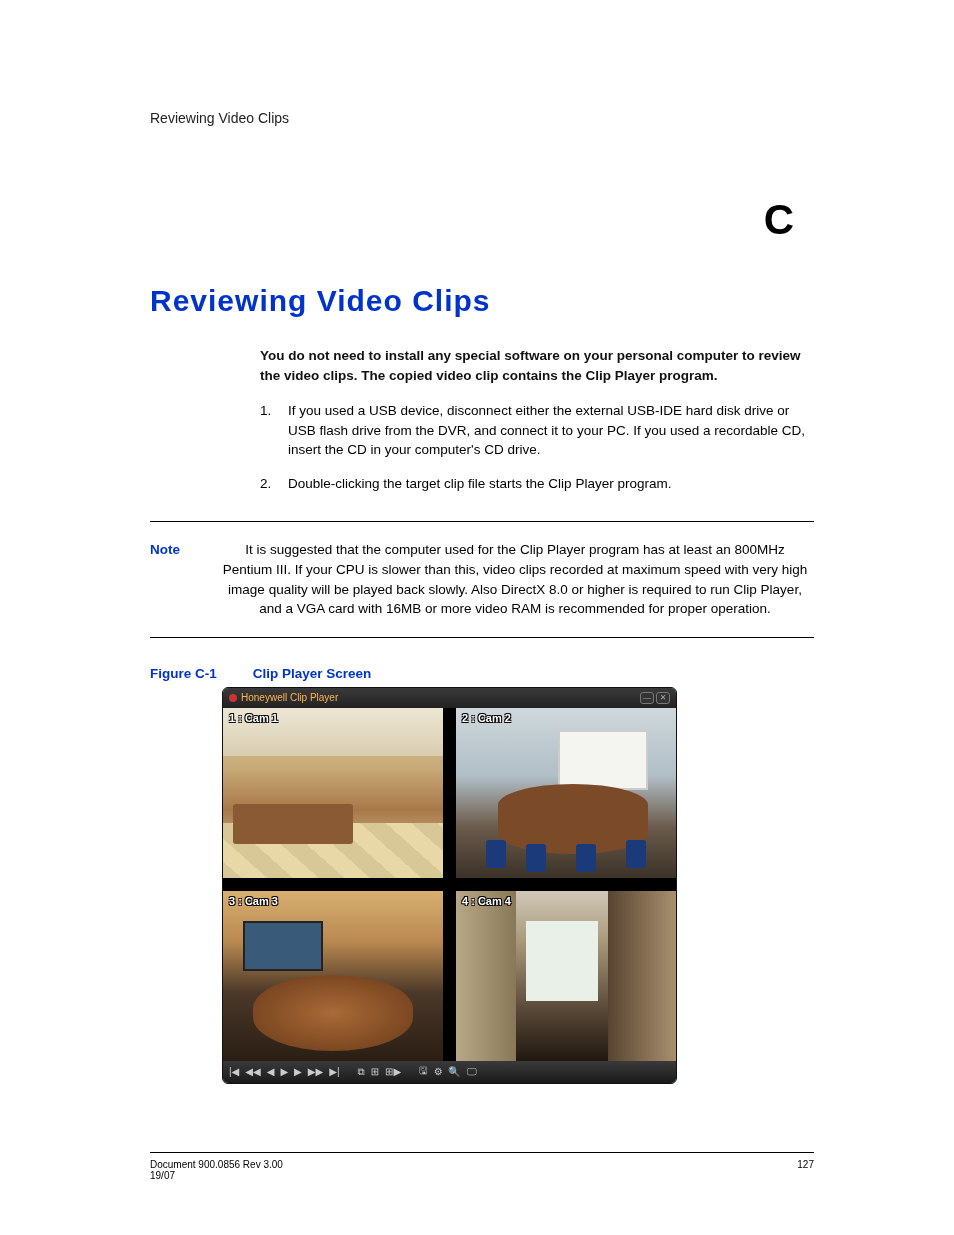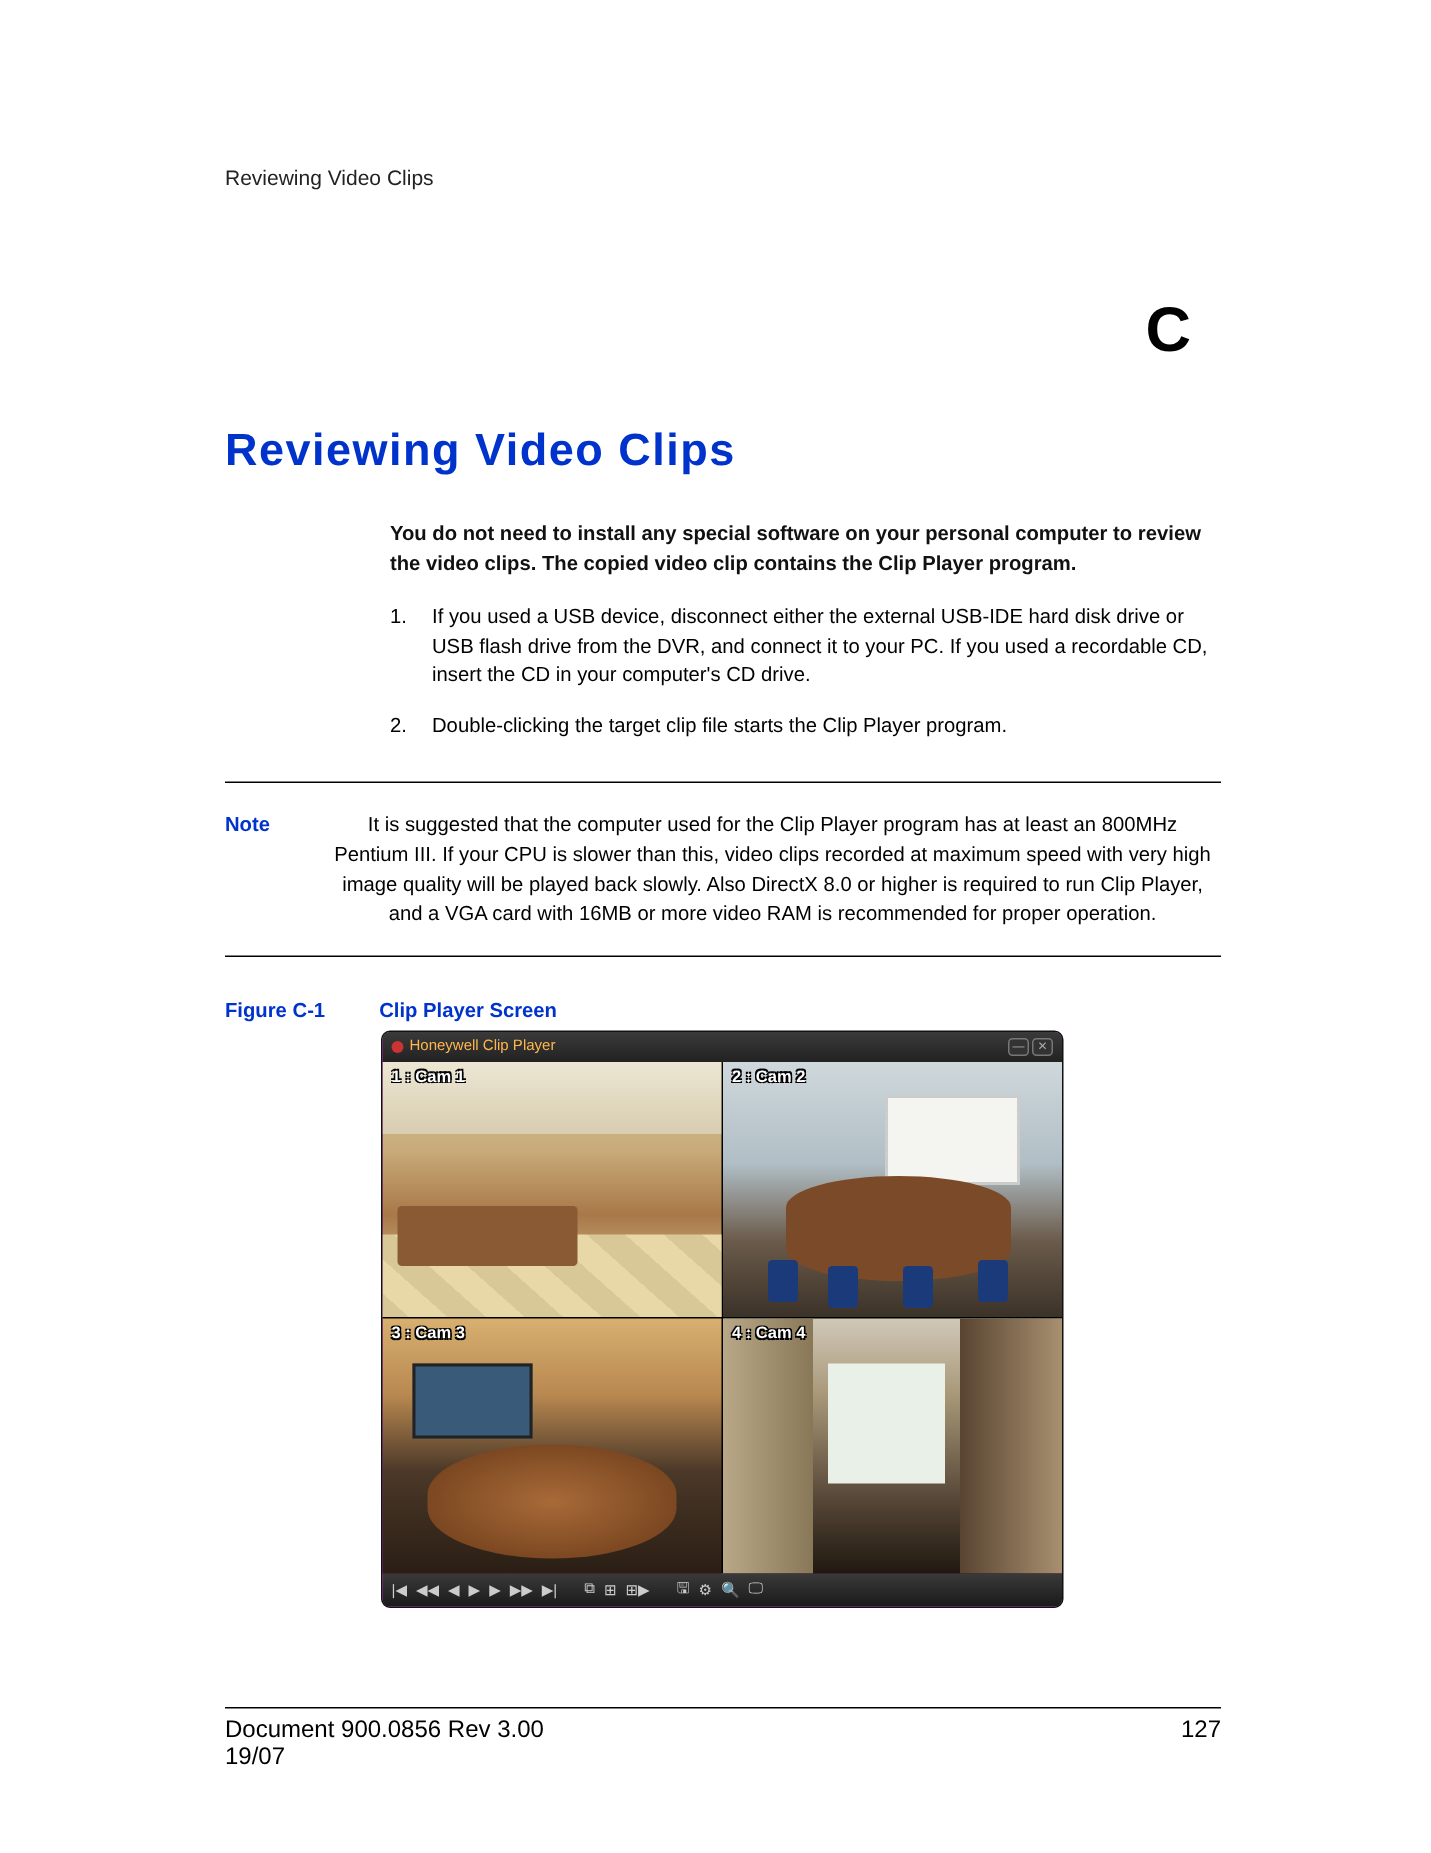--- a/index.html
+++ b/index.html
@@ -71,23 +71,23 @@
   .note-text { flex: 1; text-align: center; }
   .figure-caption {
     margin-top: 28px;
     font-size: 13.5px;
     font-weight: bold;
     color: #0033cc;
     margin-bottom: 6px;
   }
   .figure-caption .fig-gap { display:inline-block; width:36px; }
   .clip-player {
-    margin-left: 104px;
+    margin-left: 72px;
     width: 455px;
-    background: #d946ef;
+    background: #7dd3fc;
     border-radius: 6px;
     overflow: hidden;
     border: 1px solid #111;
   }
   .cp-title {
     height: 20px;
     background: linear-gradient(#3a3a3a,#222);
     display: flex;
     align-items: center;
     padding: 0 6px;
@@ -101,21 +101,21 @@
     margin-left:auto; display:flex; gap:2px;
   }
   .cp-title .wb span {
     width:14px;height:12px;border:1px solid #777;border-radius:3px;background:#333;
     display:flex;align-items:center;justify-content:center;color:#aaa;font-size:8px;
   }
   .cp-grid {
     display: grid;
     grid-template-columns: 1fr 1fr;
     grid-template-rows: 170px 170px;
-    gap: 1px;
+    gap: 13px;
     background:#000;
   }
   .cam {
     position: relative;
     overflow: hidden;
   }
   .cam-label {
     position:absolute; top:4px; left:6px;
     font-size:11px; font-weight:bold; color:#fff;
     text-shadow: 1px 1px 0 #000, -1px -1px 0 #000, 1px -1px 0 #000, -1px 1px 0 #000;
@@ -147,21 +147,21 @@
     padding:0 6px; gap:6px;
     color:#ccc; font-size:10px;
   }
   .cp-controls span { display:inline-block; }
   .cp-controls .sep { width:6px; }
   .footer {
     position:absolute;
     left:150px; right:140px; bottom:54px;
     border-top: 1.5px solid #000;
     padding-top: 6px;
-    font-size: 16px;
+    font-size: 10px;
     display:flex;
   }
   .footer .fl { flex:1; }
   .footer .fr { }
 </style>
 </head>
 <body>
 
 <div class="page">
 

